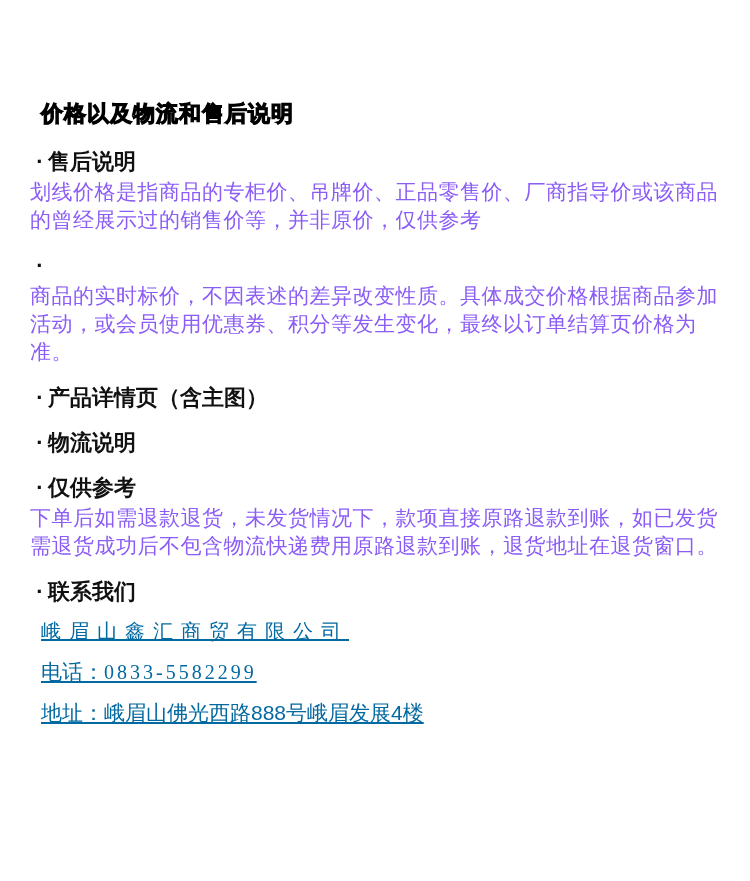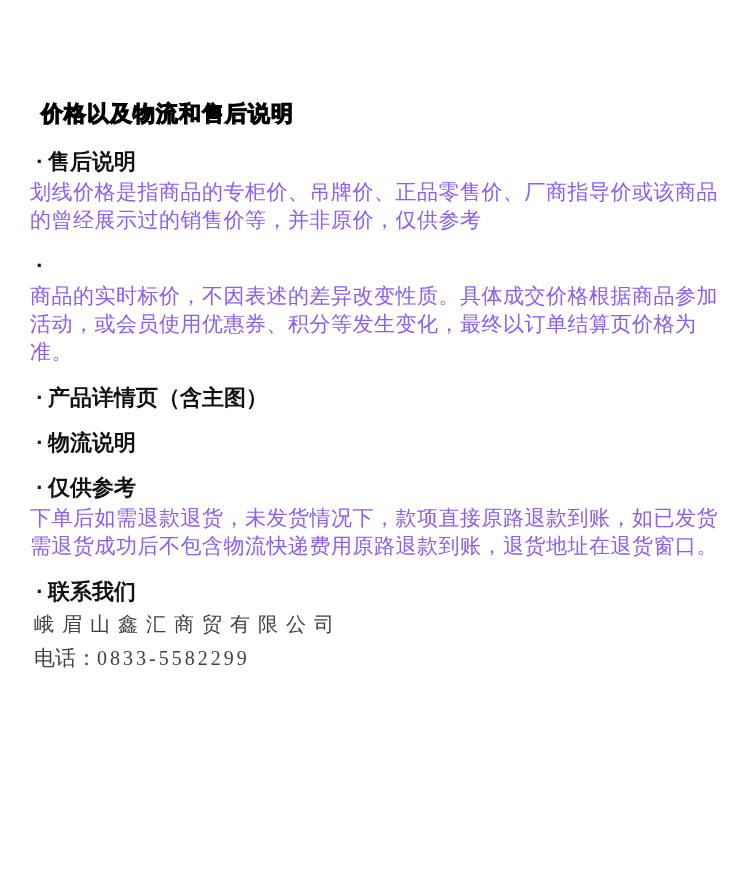--- a/index.html
+++ b/index.html
@@ -47,22 +47,23 @@
   .sec-body {
     font-size: 21px;
     line-height: 28px;
     margin: 0;
     letter-spacing: 0.5px;
     color: #8b5cf6;
   }
   .contact-line {
     font-size: 21px;
     line-height: 29px;
-    margin: 4px;
-    color: #404040;
+    margin: 11px;
+    color: #0369a1;
+    text-decoration: underline;
   }
   .company-name {
     font-family: "Liberation Serif", serif;
     font-size: 20px;
     letter-spacing: 8px;
     line-height: 30px;
   }
   .phone-number {
     font-family: "Liberation Serif", serif;
     letter-spacing: 3px;
@@ -113,15 +114,16 @@
     <p class="sec-body">下单后如需退款退货，未发货情况下，款项直接原路退款到账，如已发货需退货成功后不包含物流快递费用原路退款到账，退货地址在退货窗口。</p>
   </div>
 
   <div class="section">
     <div class="sec-header">
       <span class="bullet">·</span>
       <span>联系我们</span>
     </div>
     <p class="contact-line company-name">峨眉山鑫汇商贸有限公司</p>
     <p class="contact-line"><span>电话：</span><span class="phone-number">0833-5582299</span></p>
+    <p class="contact-line"><span>地址：</span><span>峨眉山佛光西路888号峨眉发展4楼</span></p>
   </div>
 
 </div>
 
 </body></html>

